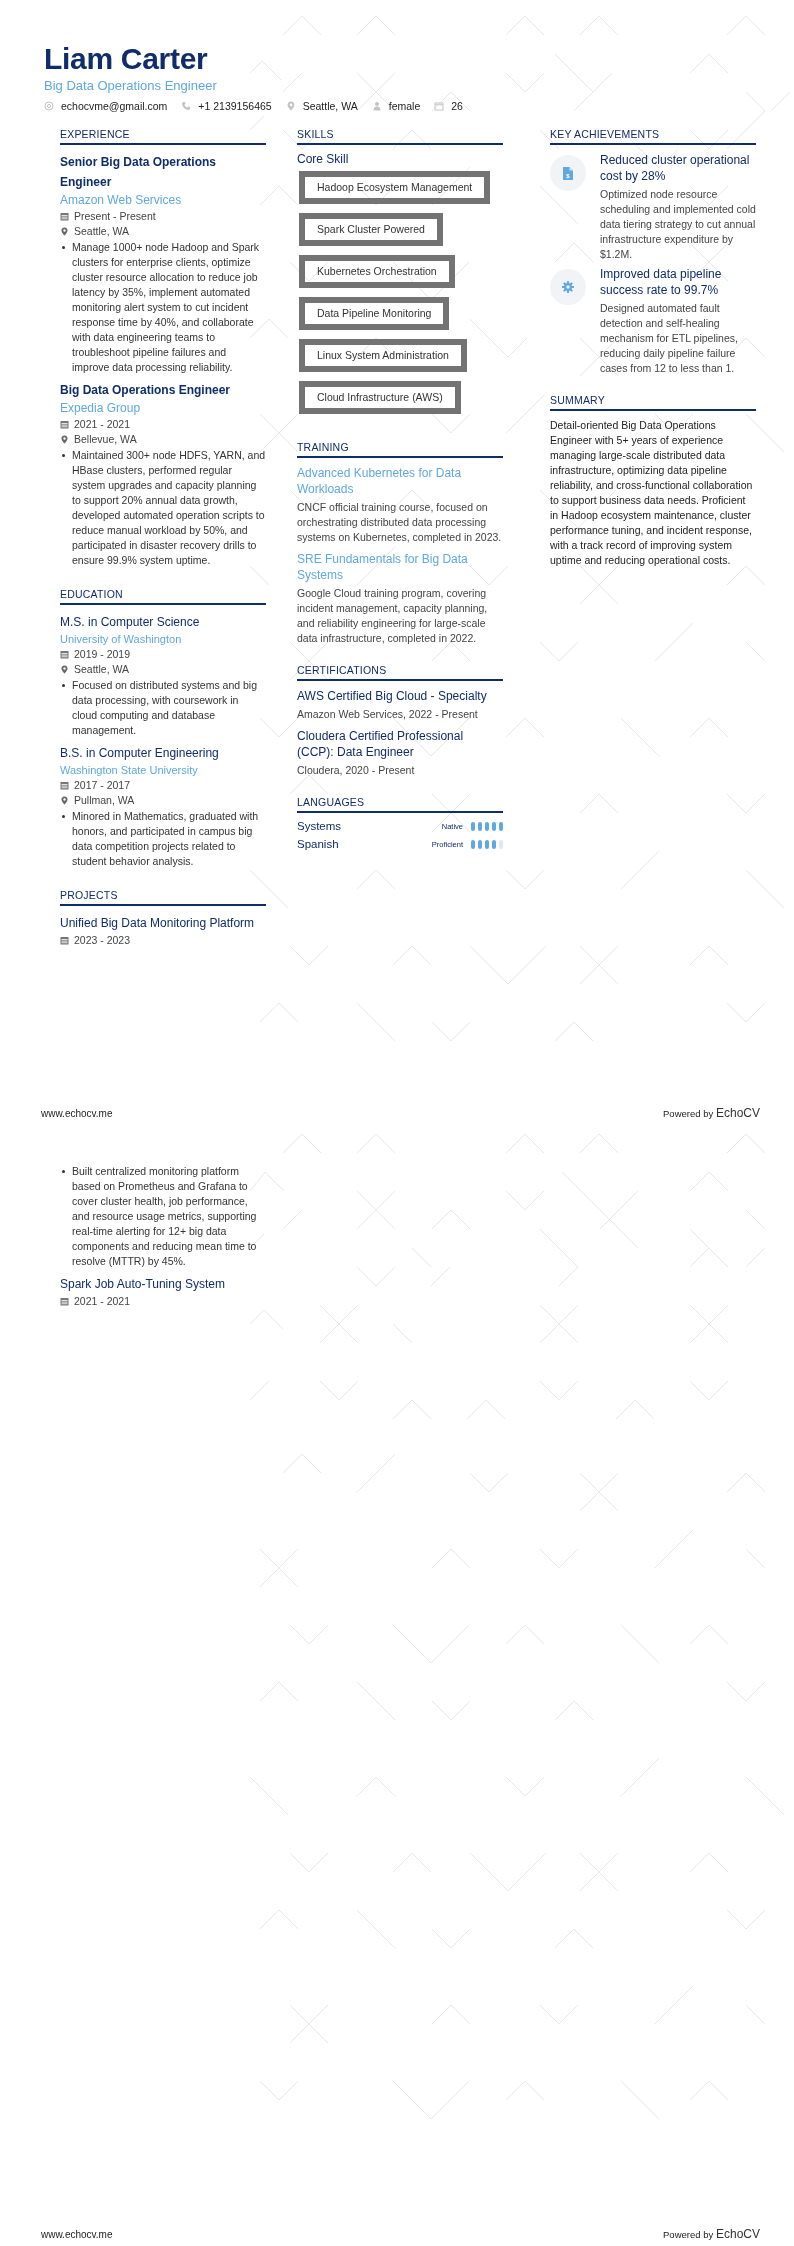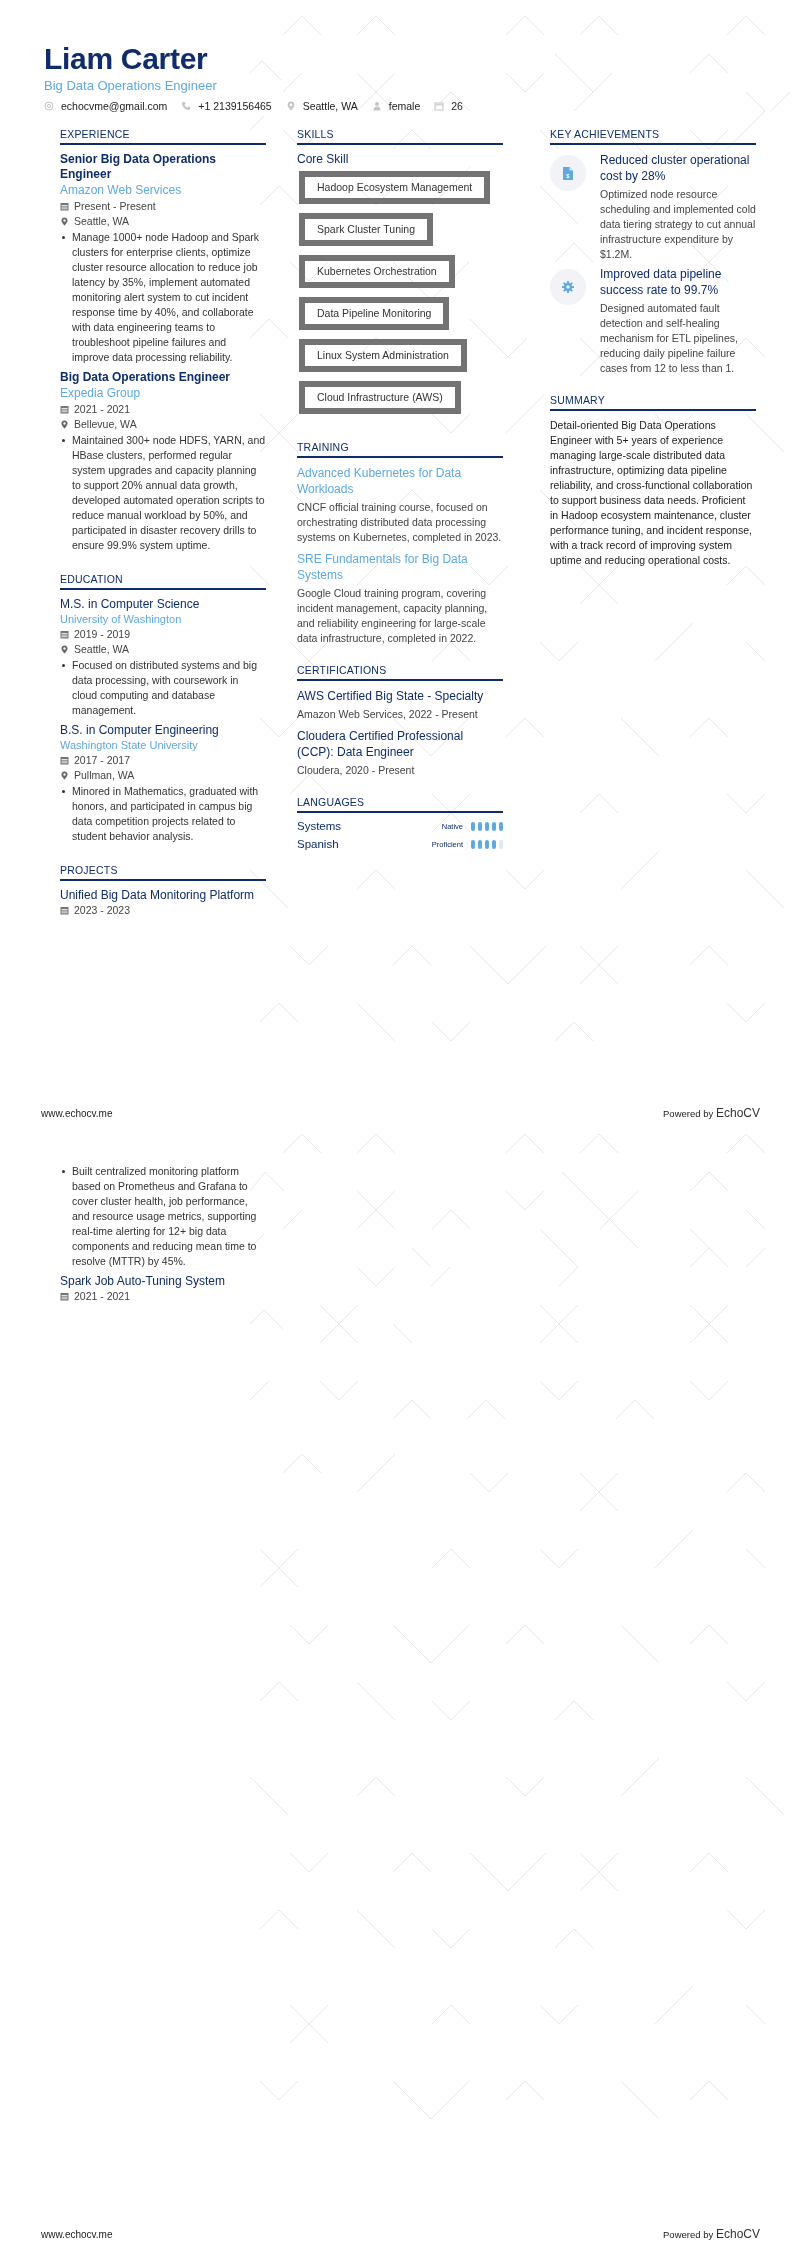--- a/index.html
+++ b/index.html
@@ -17,21 +17,21 @@
     .contact .ic { width: 10px; height: 10px; margin-right: 7px; display: inline-flex; align-items: center; justify-content: center; }
 
     .col { position: absolute; top: 128px; }
     .col1 { left: 60px; width: 206px; }
     .col2 { left: 297px; width: 206px; }
     .col3 { left: 550px; width: 206px; }
 
     .sec-title { font-size: 10.5px; color: #0f2d6b; letter-spacing: 0.2px; padding-bottom: 3px; border-bottom: 2px solid #0f2d6b; margin-bottom: 7px; line-height: 12px; }
     .section { margin-bottom: 18px; }
 
-    .item-title { font-size: 12px; font-weight: bold; color: #0f2d6b; line-height: 15px; }
+    .item-title { font-size: 12px; font-weight: bold; color: #0f2d6b; line-height: 20px; }
     .item-title.plain { font-weight: normal; }
     .item-sub { font-size: 12px; color: #5fa8e0; line-height: 17px; }
     .item-sub.sm { font-size: 11px; line-height: 15px; }
     .meta { display: flex; align-items: center; font-size: 10.5px; color: #444; line-height: 15px; }
     .meta .ic { width: 9px; height: 9px; margin-right: 5px; display: inline-flex; }
     .bullets { list-style: none; font-size: 10.5px; color: #333; line-height: 15px; margin-top: 1px; }
     .bullets li { position: relative; padding-left: 12px; }
     .bullets li::before { content: ""; position: absolute; left: 2px; top: 6px; width: 3px; height: 3px; border-radius: 50%; background: #333; }
     .exp-item { margin-bottom: 5px; }
 
@@ -278,21 +278,21 @@
         </div>
       </div>
     </div>
 
     <div class="col col2">
       <div class="section">
         <div class="sec-title">SKILLS</div>
         <div class="subhead">Core Skill</div>
         <div>
           <div><span class="chip">Hadoop Ecosystem Management</span></div>
-          <div><span class="chip">Spark Cluster Tuning</span></div>
+          <div><span class="chip">Spark Cluster Powered</span></div>
           <div><span class="chip">Kubernetes Orchestration</span></div>
           <div><span class="chip">Data Pipeline Monitoring</span></div>
           <div><span class="chip">Linux System Administration</span></div>
           <div><span class="chip">Cloud Infrastructure (AWS)</span></div>
         </div>
       </div>
 
       <div class="section" style="margin-top:0;">
         <div class="sec-title">TRAINING</div>
         <div>
@@ -301,21 +301,21 @@
         </div>
         <div>
           <div class="train-title">SRE Fundamentals for Big Data Systems</div>
           <div class="train-desc">Google Cloud training program, covering incident management, capacity planning, and reliability engineering for large-scale data infrastructure, completed in 2022.</div>
         </div>
       </div>
 
       <div class="section">
         <div class="sec-title">CERTIFICATIONS</div>
         <div>
-          <div class="cert-title">AWS Certified Big State - Specialty</div>
+          <div class="cert-title">AWS Certified Big Cloud - Specialty</div>
           <div class="cert-desc">Amazon Web Services, 2022 - Present</div>
         </div>
         <div>
           <div class="cert-title">Cloudera Certified Professional (CCP): Data Engineer</div>
           <div class="cert-desc">Cloudera, 2020 - Present</div>
         </div>
       </div>
 
       <div class="section">
         <div class="sec-title">LANGUAGES</div>

